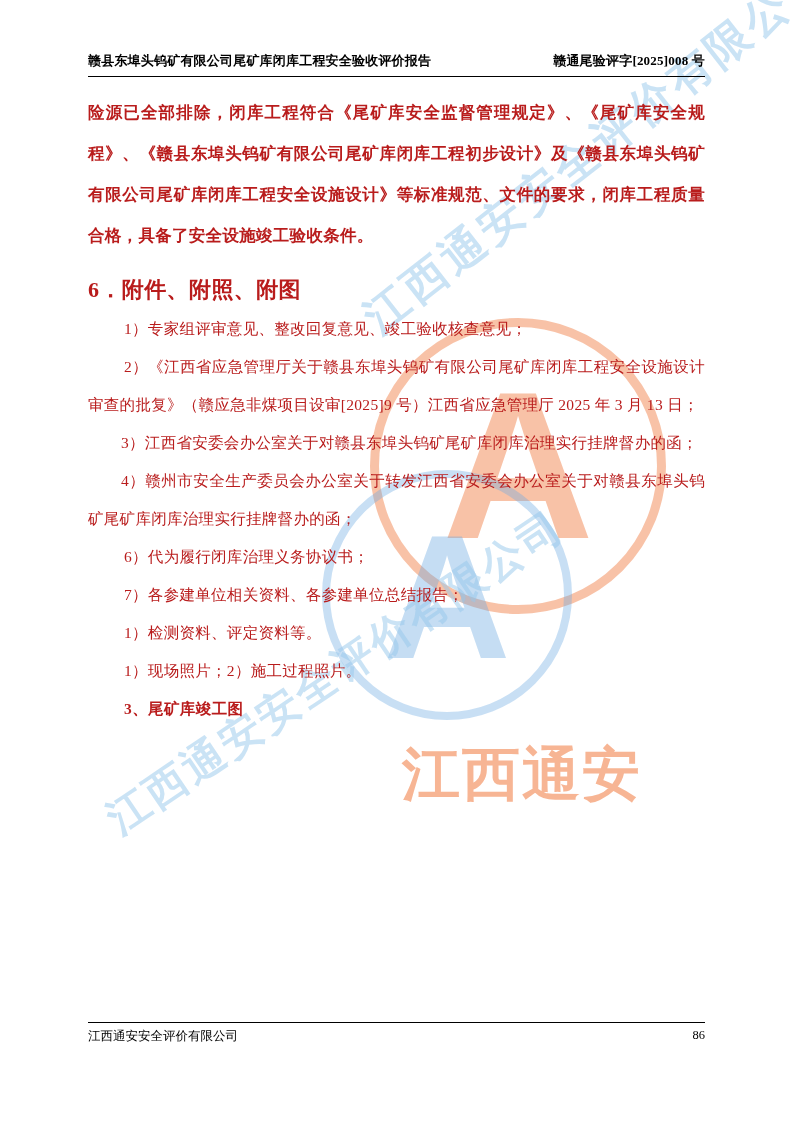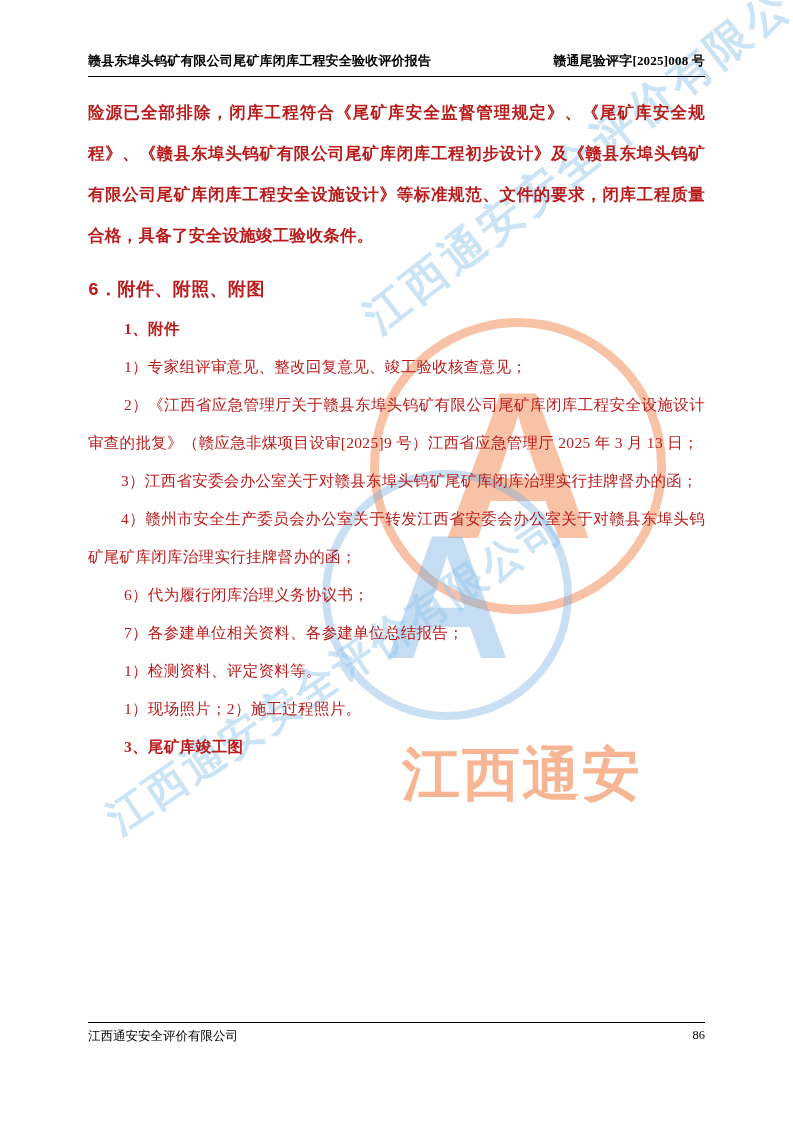--- a/index.html
+++ b/index.html
@@ -79,26 +79,25 @@
   .para {
     font-size: 16.5px;
     line-height: 41px;
     text-align: justify;
     text-justify: inter-ideograph;
     font-weight: bold;
     letter-spacing: 0.3px;
   }
 
   .heading {
-    font-size: 18px;
+    font-size: 22px;
     font-weight: bold;
     line-height: 40px;
     margin-top: 14px;
     letter-spacing: 0.4px;
-    font-family: Liberation Mono, monospace;
   }
   .subheading {
     font-size: 15.5px;
     font-weight: bold;
     line-height: 38px;
     padding-left: 36px;
     letter-spacing: 0.4px;
   }
   .item {
     font-size: 15.5px;
@@ -222,21 +221,20 @@
     <span>赣县东埠头钨矿有限公司尾矿库闭库工程安全验收评价报告</span>
     <span>赣通尾验评字[2025]008 号</span>
   </div>
   <div class="header-rule"></div>
 
   <div class="content">
     <p class="para">险源已全部排除，闭库工程符合《尾矿库安全监督管理规定》、《尾矿库安全规程》、《赣县东埠头钨矿有限公司尾矿库闭库工程初步设计》及《赣县东埠头钨矿有限公司尾矿库闭库工程安全设施设计》等标准规范、文件的要求，闭库工程质量合格，具备了安全设施竣工验收条件。</p>
 
     <p class="heading">6．附件、附照、附图</p>
 
-    <p class="subheading">1、附件</p>
     <p class="item">1）专家组评审意见、整改回复意见、竣工验收核查意见；</p>
     <p class="item">2）《江西省应急管理厅关于赣县东埠头钨矿有限公司尾矿库闭库工程安全设施设计审查的批复》（赣应急非煤项目设审[2025]9 号）江西省应急管理厅 2025 年 3 月 13 日；</p>
     <p class="item tight">3）江西省安委会办公室关于对赣县东埠头钨矿尾矿库闭库治理实行挂牌督办的函；</p>
     <p class="item tight">4）赣州市安全生产委员会办公室关于转发江西省安委会办公室关于对赣县东埠头钨矿尾矿库闭库治理实行挂牌督办的函；</p>
     <p class="item">6）代为履行闭库治理义务协议书；</p>
     <p class="item">7）各参建单位相关资料、各参建单位总结报告；</p>
     <p class="item">1）检测资料、评定资料等。</p>
 
     <p class="item">1）现场照片；2）施工过程照片。</p>
 

